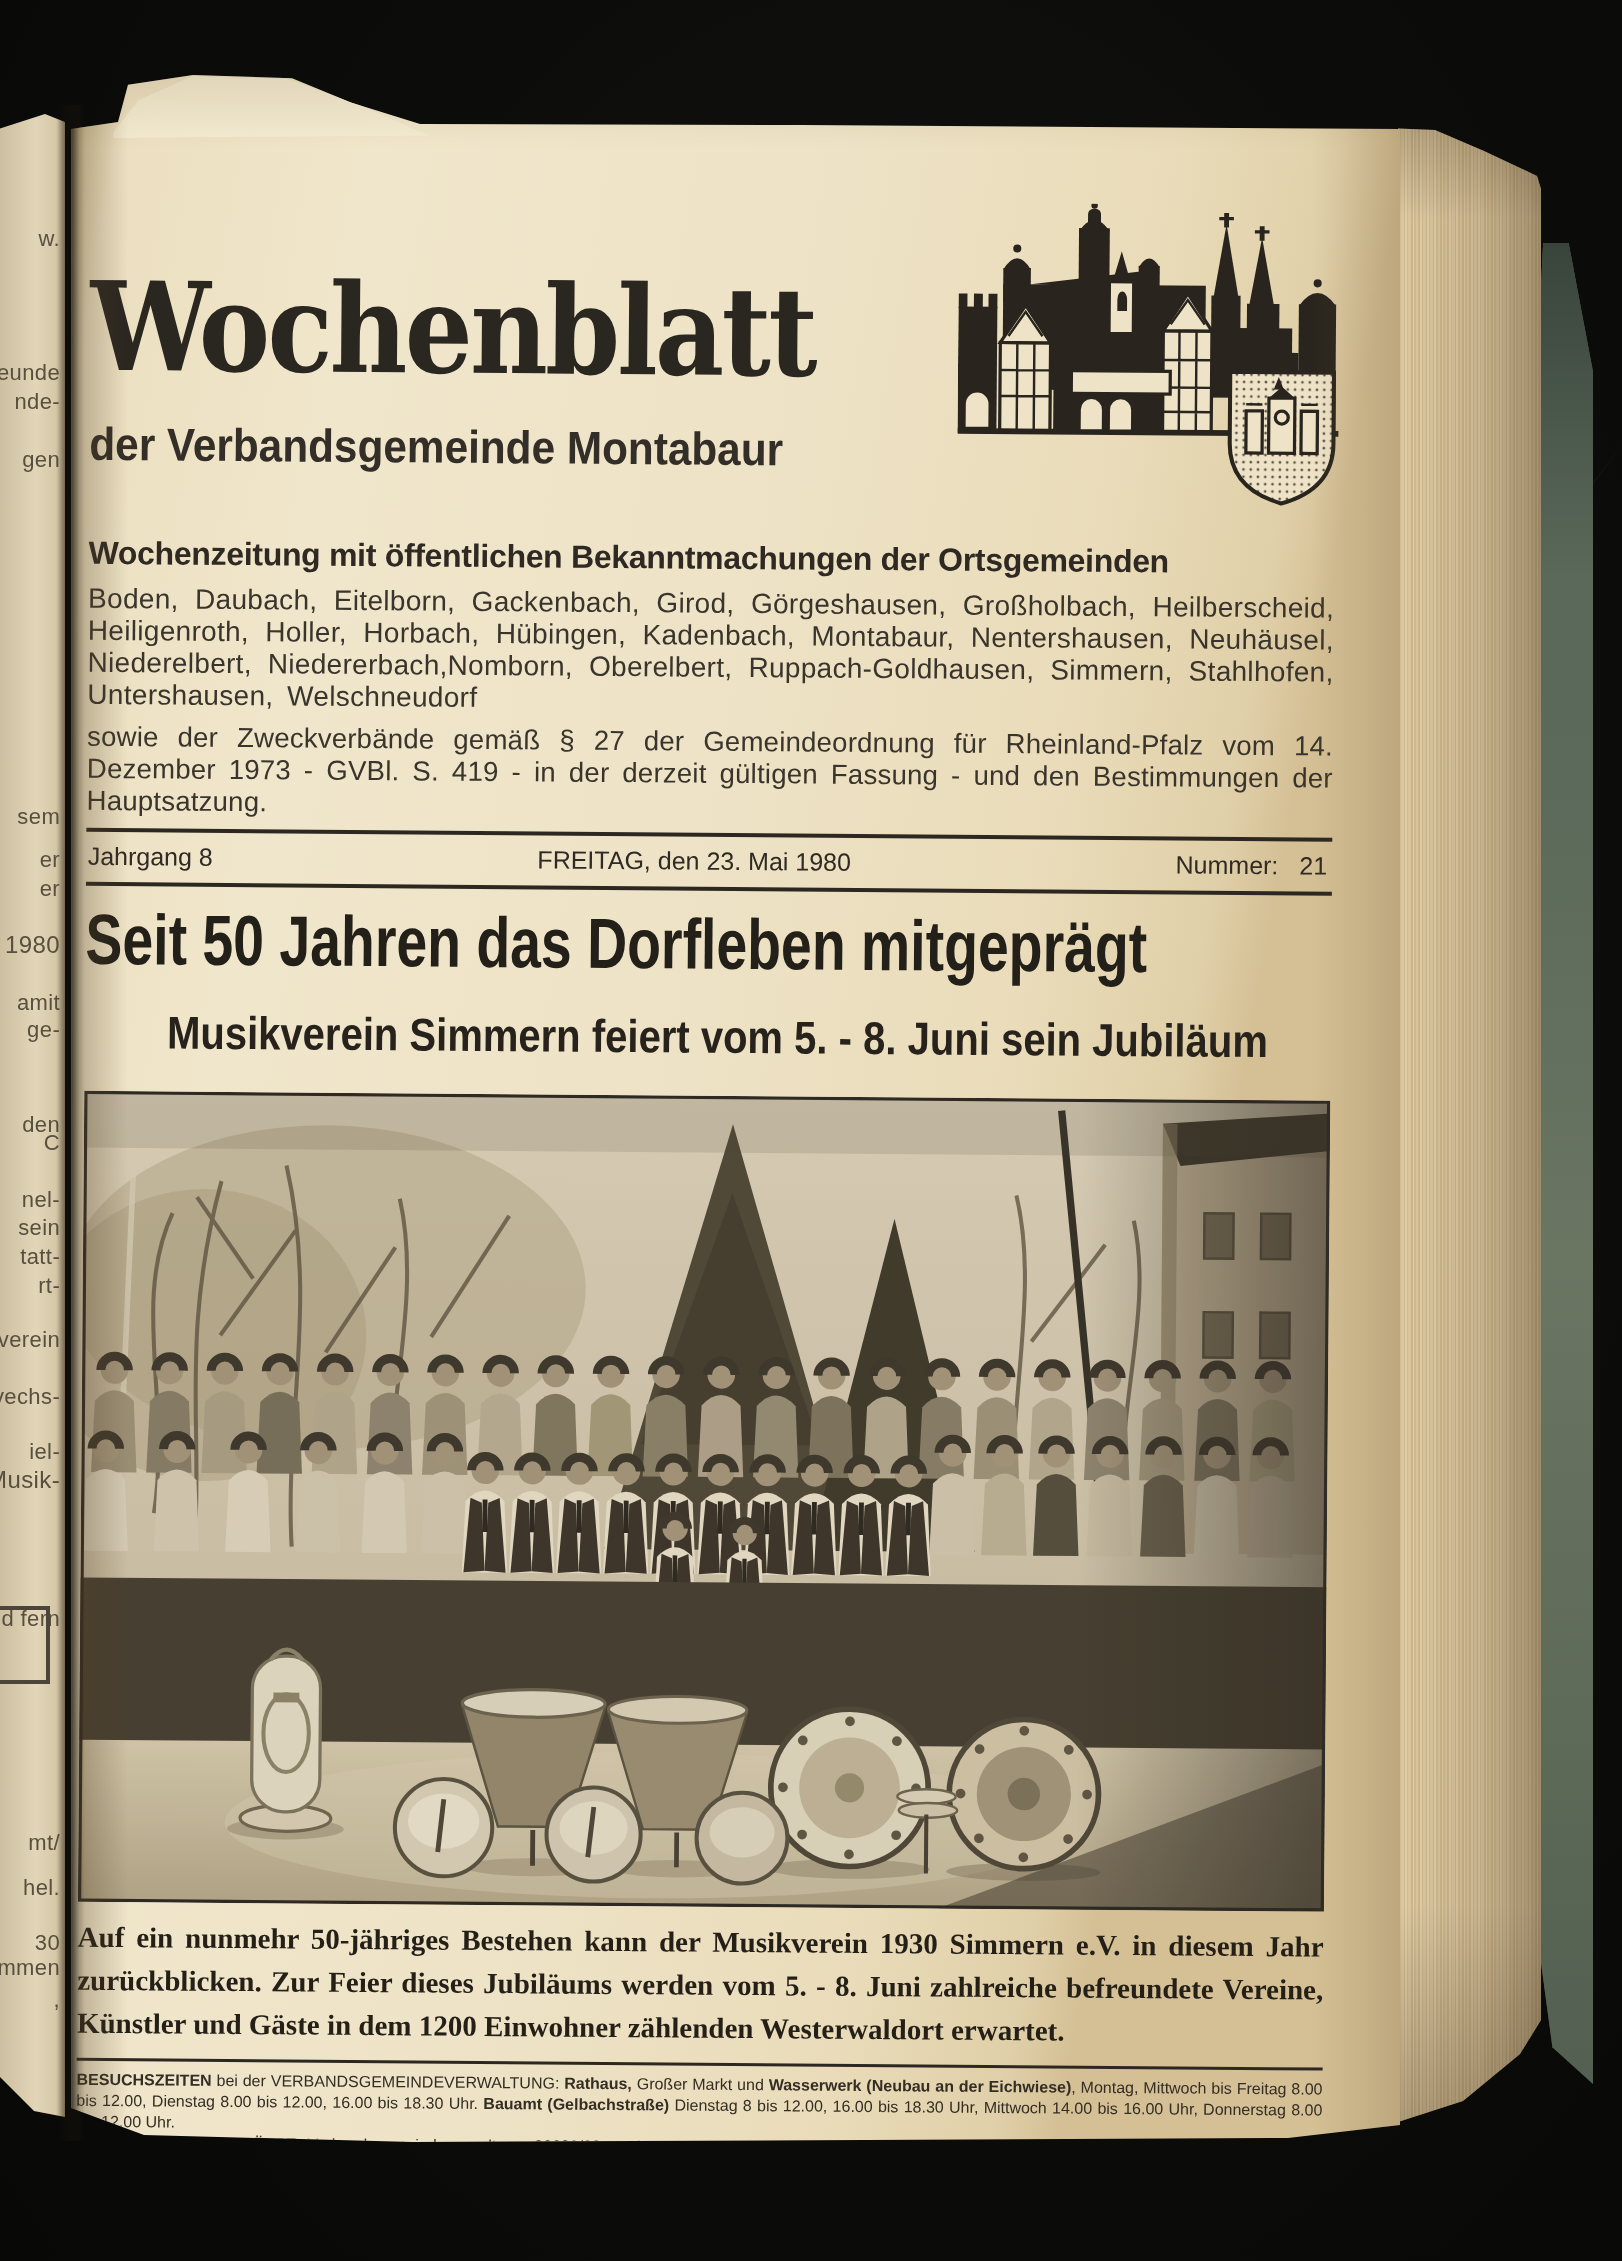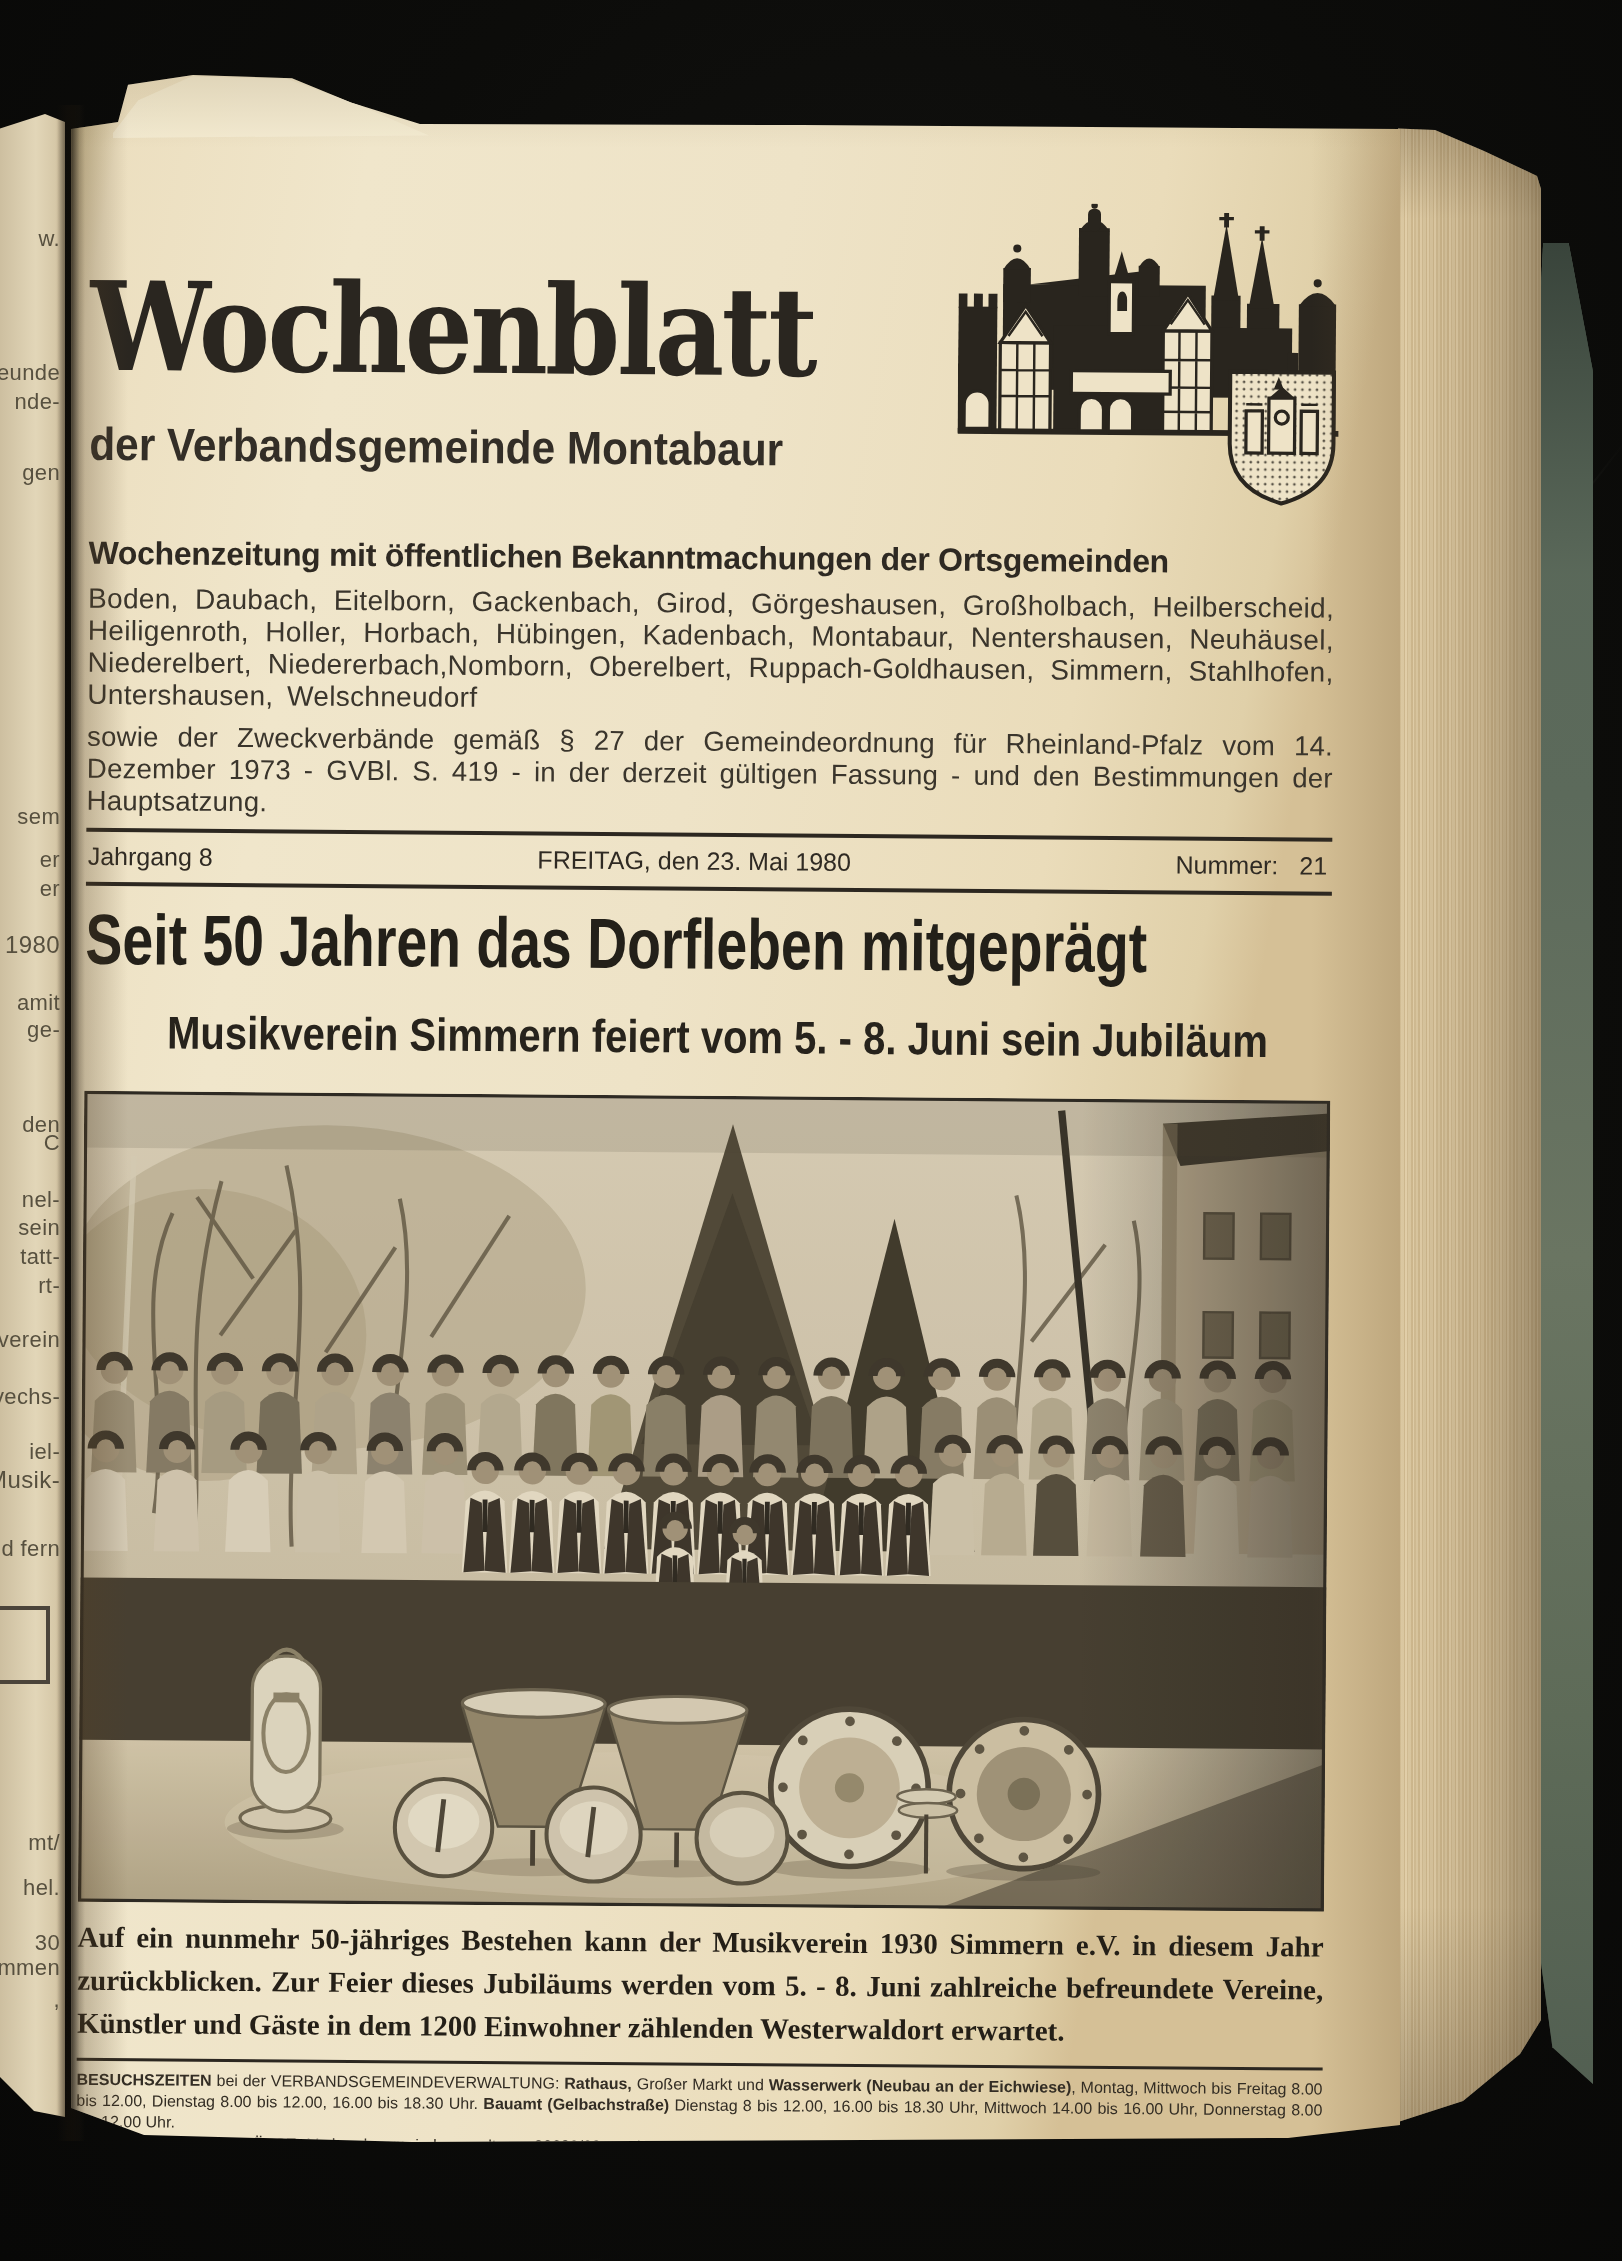--- a/index.html
+++ b/index.html
@@ -99,38 +99,38 @@
 <div class="scene">
 
   <div class="scratch s1"></div>
   <div class="scratch s2"></div>
   <div class="scratch s3"></div>
 
   <div class="left-page">
     <span class="frag" style="top:114px">w.</span>
     <span class="frag" style="top:248px">reunde</span>
     <span class="frag" style="top:277px">nde-</span>
-    <span class="frag" style="top:348px">gen</span>
+    <span class="frag" style="top:335px">gen</span>
     <span class="frag" style="top:692px">sem</span>
     <span class="frag" style="top:735px">er</span>
     <span class="frag" style="top:764px">er</span>
     <span class="frag" style="top:819px; font-size:24px">i 1980</span>
     <span class="frag" style="top:878px">amit</span>
     <span class="frag" style="top:905px">ge-</span>
     <span class="frag" style="top:1018px">C</span>
     <span class="frag" style="top:1000px">den</span>
     <span class="frag" style="top:1075px">nel-</span>
     <span class="frag" style="top:1103px">sein</span>
     <span class="frag" style="top:1132px">tatt-</span>
     <span class="frag" style="top:1161px">rt-</span>
     <span class="frag" style="top:1215px">verein</span>
     <span class="frag" style="top:1272px">vechs-</span>
     <span class="frag" style="top:1327px">iel-</span>
     <span class="frag" style="top:1354px; font-size:24px">Musik-</span>
-    <span class="frag" style="top:1424px">d fern</span>
+    <span class="frag" style="top:1494px">d fern</span>
     <div class="frag-box"></div>
     <span class="frag" style="top:1718px">mt/</span>
     <span class="frag" style="top:1763px">hel.</span>
     <span class="frag" style="top:1818px">30</span>
     <span class="frag" style="top:1843px">ommen</span>
     <span class="frag" style="top:1875px">,</span>
   </div>
 
   <div class="gutter"></div>
 

